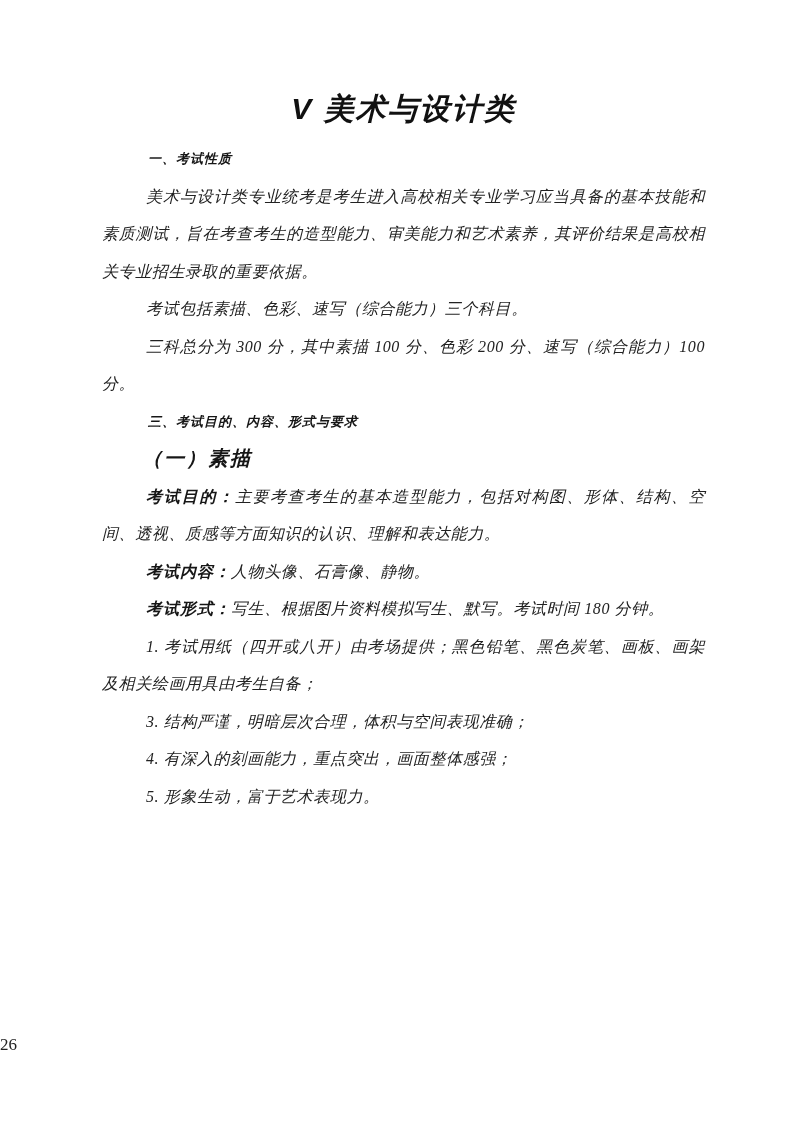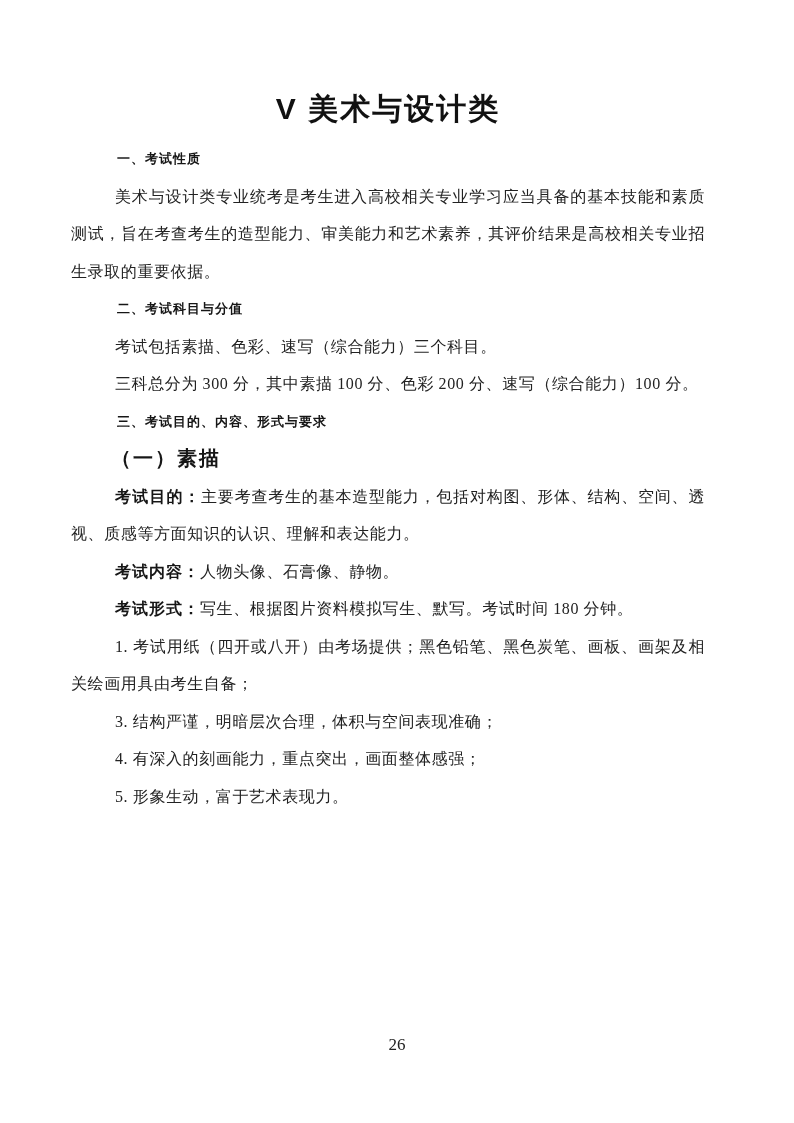--- a/index.html
+++ b/index.html
@@ -12,23 +12,24 @@
     width: 794px;
     height: 1123px;
     margin: 0 auto;
     background: #ffffff;
     overflow: hidden;
     color: #1f1f1f;
     font-family: "Liberation Serif", serif;
   }
   .content {
     position: absolute;
-    left: 71px;
+    left: 102px;
     right: 89px;
     top: 86px;
+    font-style: italic;
   }
   .doc-title {
     margin: 0 0 8px 0;
     font-family: "Liberation Sans", sans-serif;
     font-size: 30px;
     font-weight: 700;
     line-height: 46px;
     text-align: center;
     letter-spacing: 2px;
     color: #111;
@@ -66,38 +67,36 @@
     font-family: "Liberation Sans", sans-serif;
     font-weight: 700;
     letter-spacing: 1px;
     color: #161616;
   }
   .page-number {
     position: absolute;
     left: 0;
     right: 0;
     top: 1034px;
-    text-align: center;
     font-size: 17px;
     line-height: 22px;
     color: #222;
   }
 </style>
 </head>
 <body>
 
 <div class="sheet">
   <div class="content">
 
     <h1 class="doc-title">V 美术与设计类</h1>
 
     <h2 class="heading">一、考试性质</h2>
     <p class="body-para">美术与设计类专业统考是考生进入高校相关专业学习应当具备的基本技能和素质测试，旨在考查考生的造型能力、审美能力和艺术素养，其评价结果是高校相关专业招生录取的重要依据。</p>
 
-    <h2 class="heading">二、考试科目与分值</h2>
     <p class="body-para">考试包括素描、色彩、速写（综合能力）三个科目。</p>
     <p class="body-para">三科总分为 300 分，其中素描 100 分、色彩 200 分、速写（综合能力）100 分。</p>
 
     <h2 class="heading">三、考试目的、内容、形式与要求</h2>
 
     <h3 class="sub-heading">（一）素描</h3>
 
     <p class="body-para"><span class="inline-label">考试目的：</span><span>主要考查考生的基本造型能力，包括对构图、形体、结构、空间、透视、质感等方面知识的认识、理解和表达能力。</span></p>
 
     <p class="body-para"><span class="inline-label">考试内容：</span><span>人物头像、石膏像、静物。</span></p>

